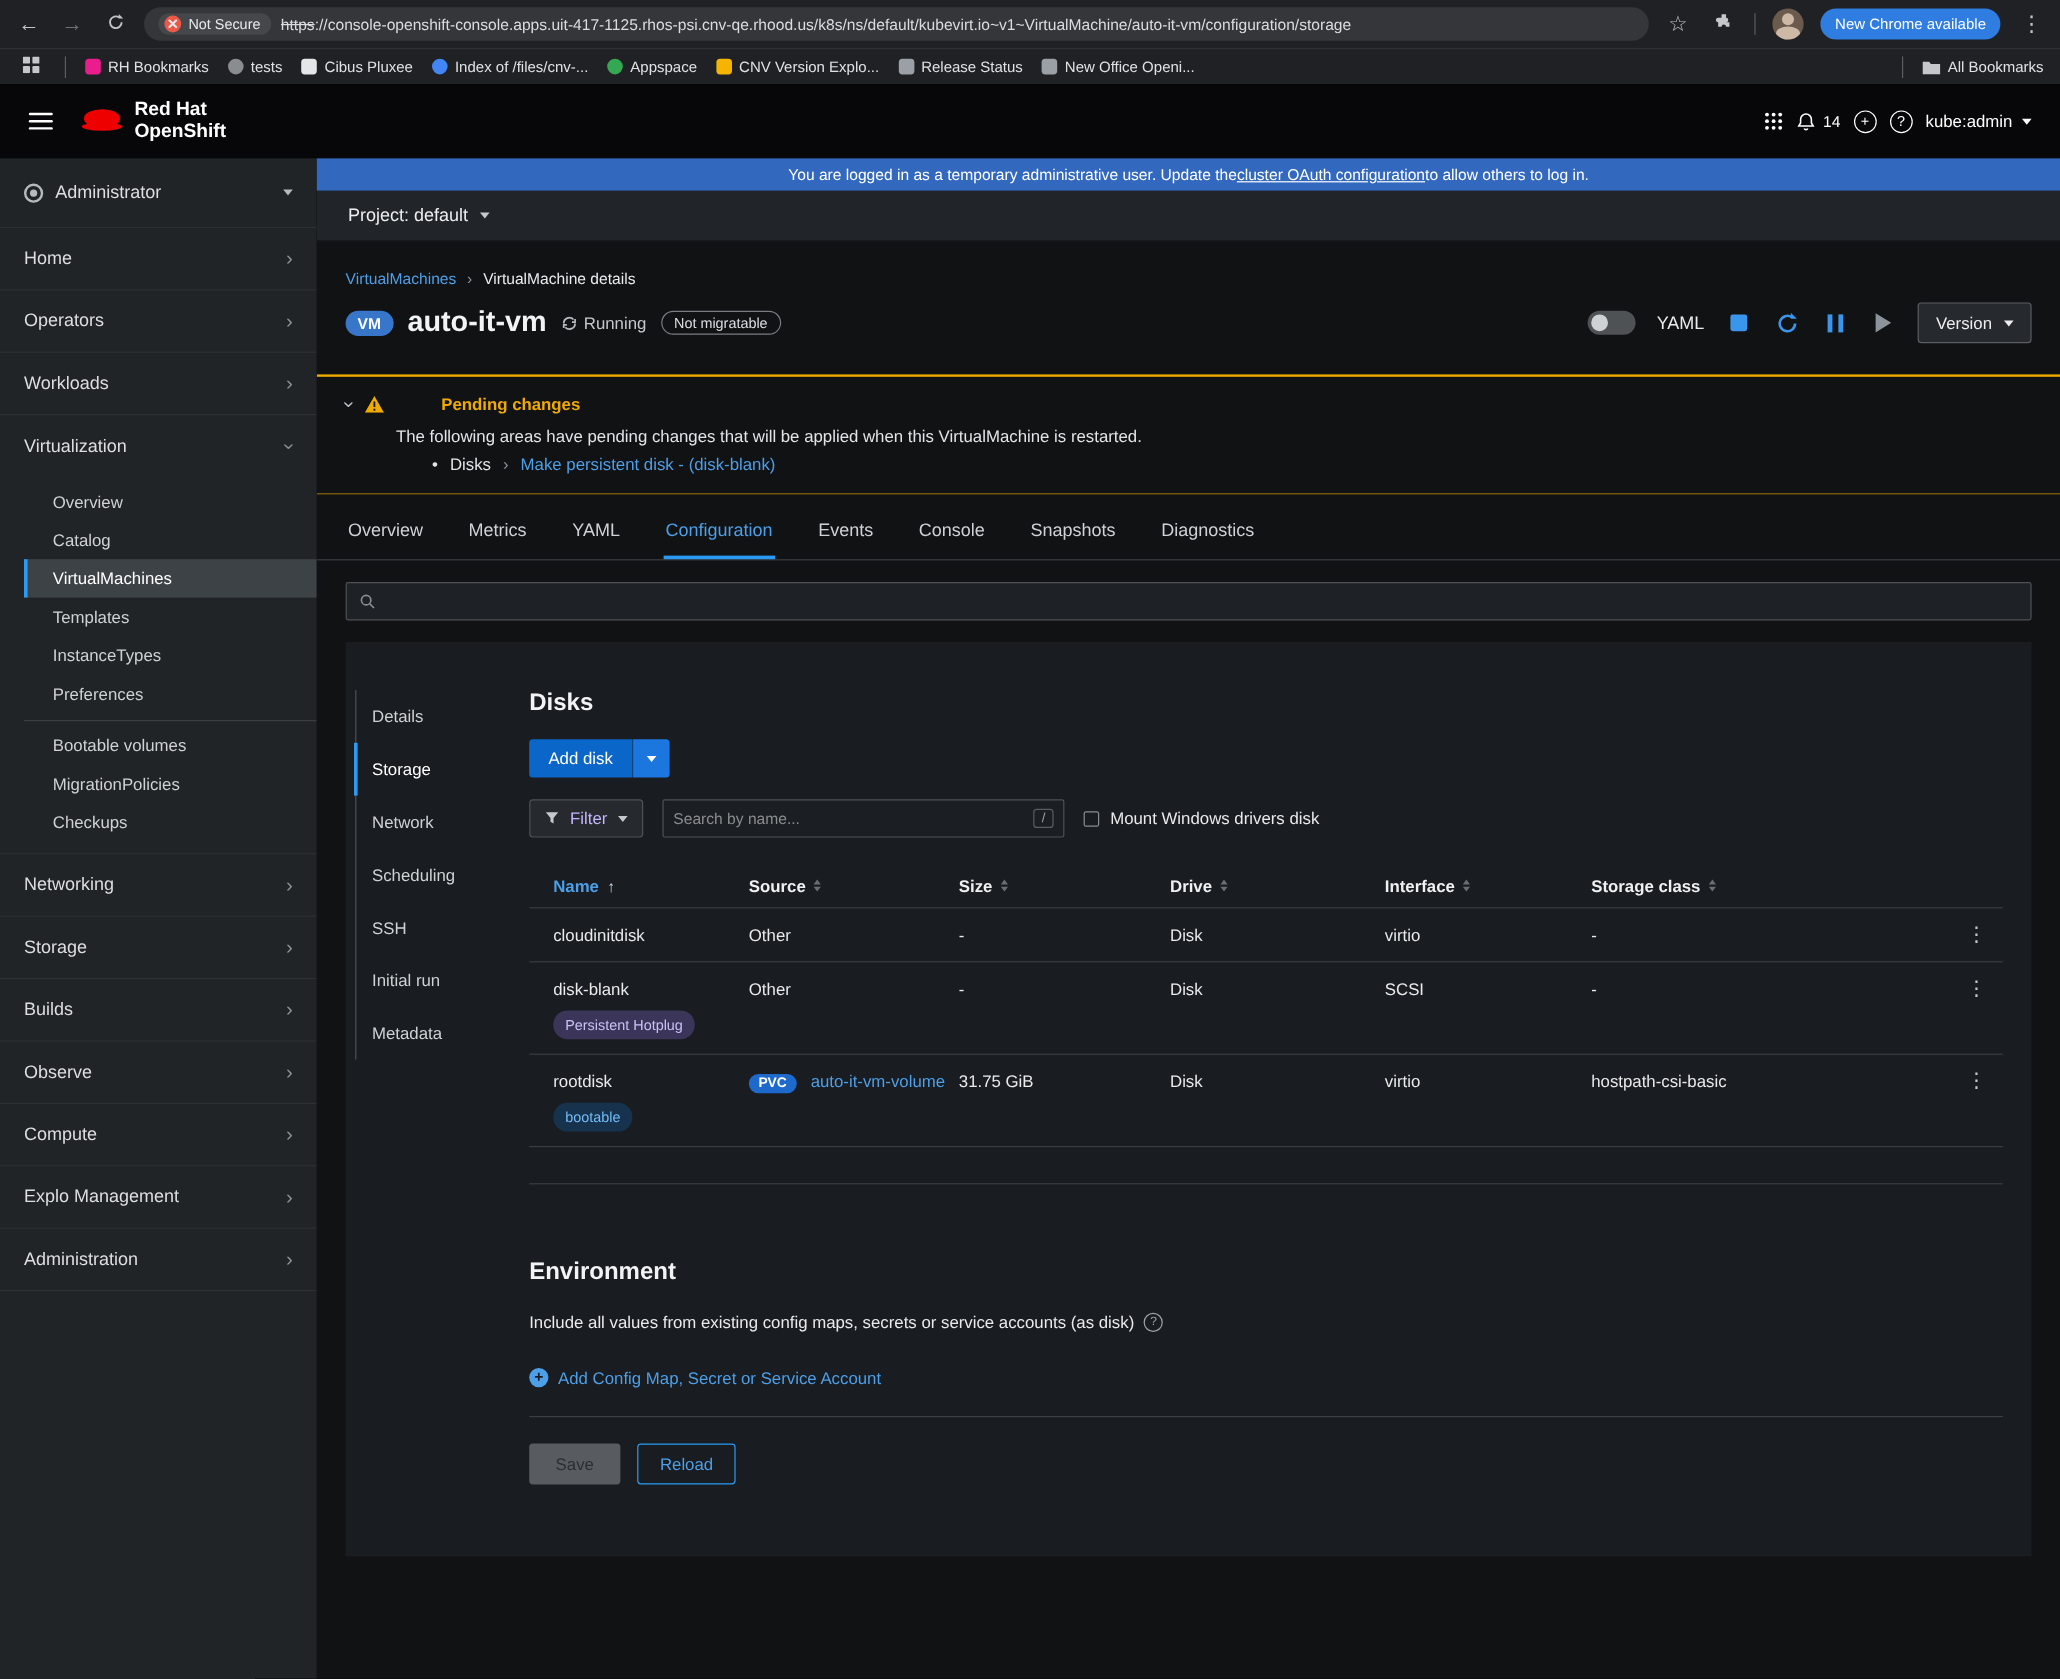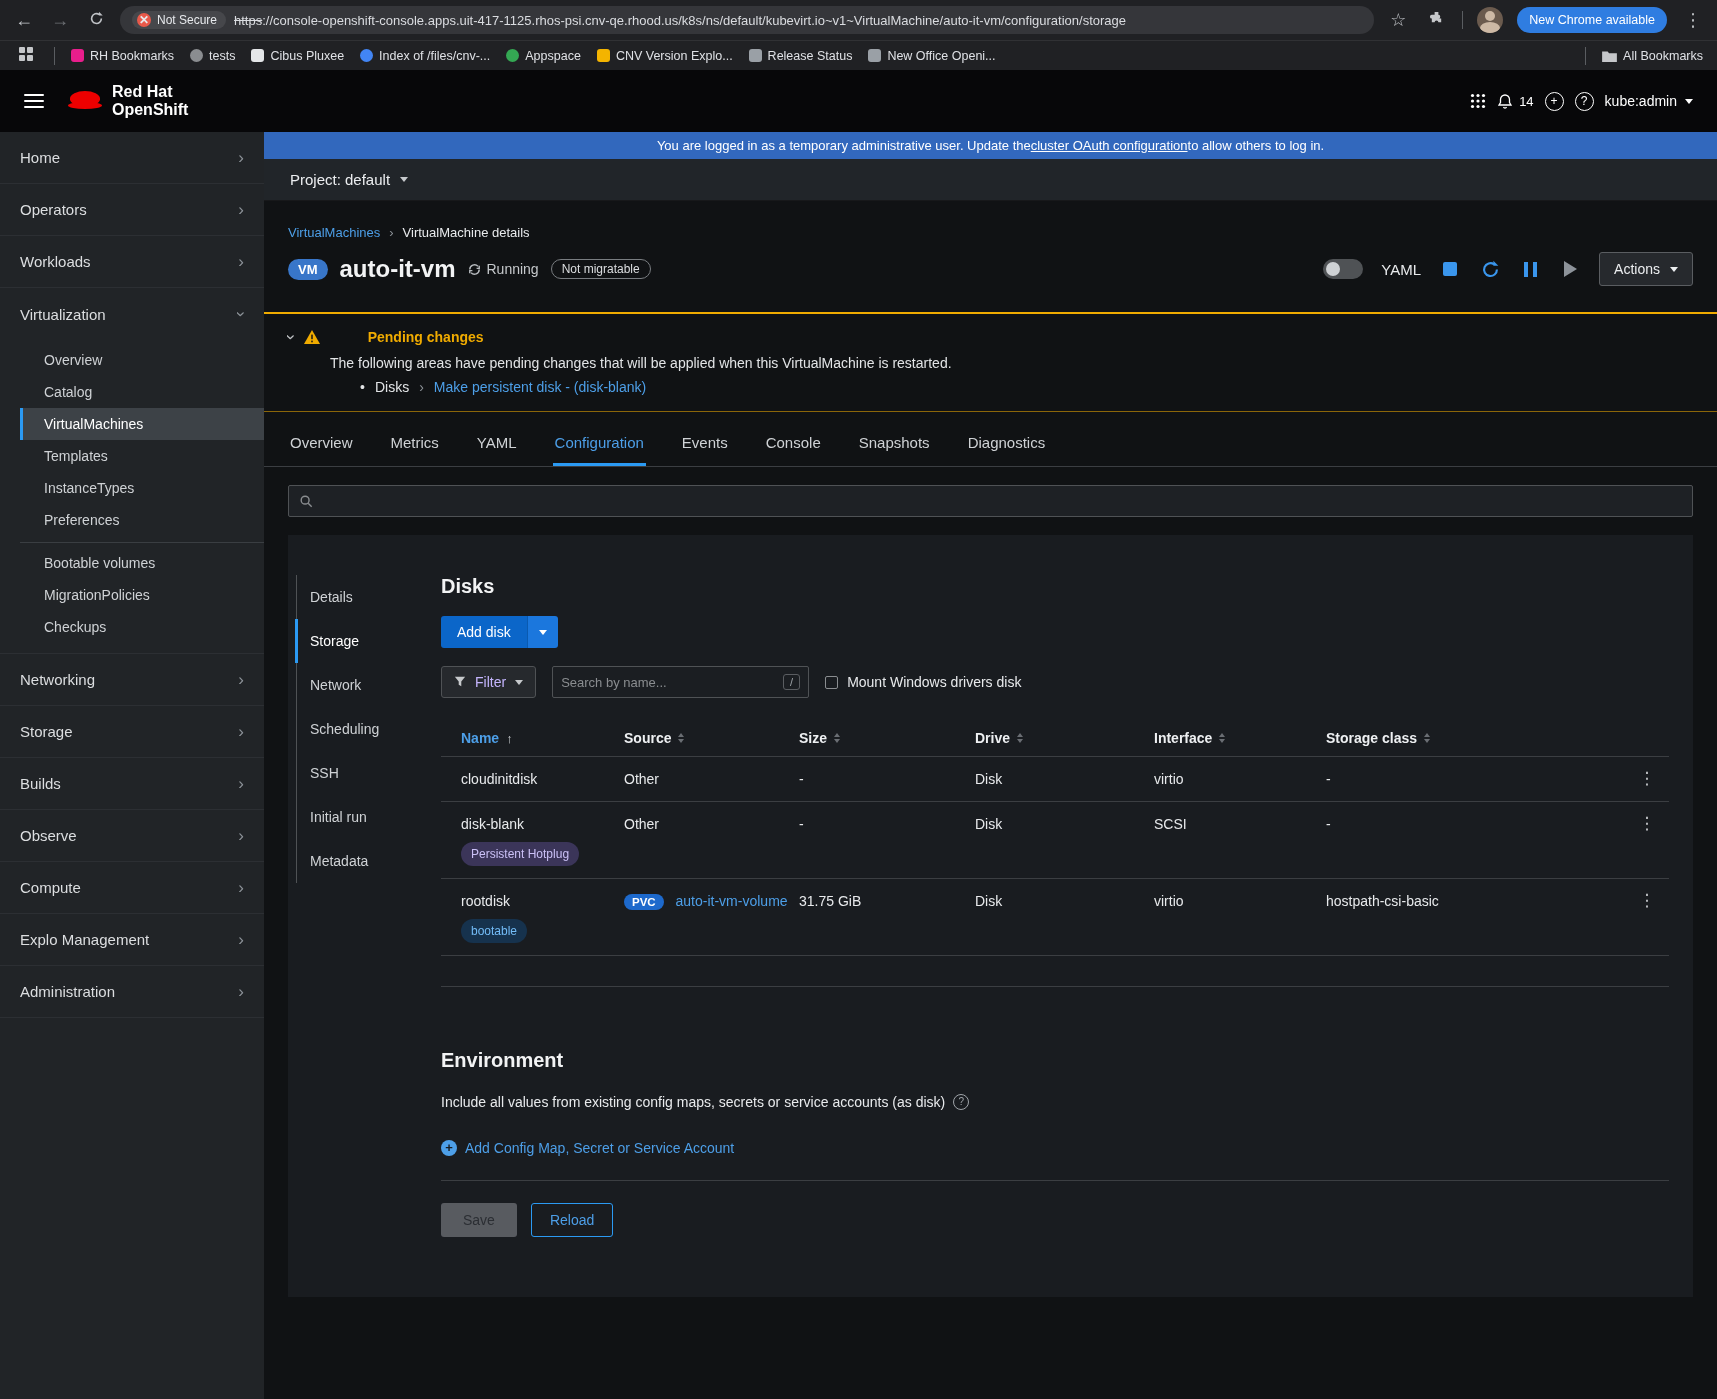--- a/index.html
+++ b/index.html
@@ -137,21 +137,21 @@
   .config-main{ flex:1; padding-left:24px; min-width:0; }
   .sec-title{ font-size:20px; font-weight:bold; color:#f2f3f4; }
 
   .add-disk{ margin-top:18px; display:inline-flex; cursor:pointer; }
   .add-disk .main{ background:var(--btnblue); color:#fff; font-size:14px; padding:8px 16px; border-radius:3px 0 0 3px; }
   .add-disk .drop{ background:#1b77dd; padding:8px 11px; border-radius:0 3px 3px 0; border-left:1px solid #0a5ab0; display:flex; align-items:center; }
   .add-disk .drop .caret{ color:#fff; }
 
   .disk-toolbar{ margin-top:18px; display:flex; align-items:center; gap:16px; }
   .filter-btn{ display:flex; align-items:center; gap:9px; background:#26292d; border:1px solid var(--border-strong); border-radius:3px; padding:7px 12px; color:#c4b5fd; font-size:14px; cursor:pointer; }
-  .name-search{ width:257px; height:32px; background:#1b1e22; border:1px solid var(--border-strong); border-radius:2px; display:flex; align-items:center; padding:0 8px; gap:6px; }
+  .name-search{ width:335px; height:32px; background:#1b1e22; border:1px solid var(--border-strong); border-radius:2px; display:flex; align-items:center; padding:0 8px; gap:6px; }
   .name-search input{ flex:1; background:transparent; border:none; outline:none; color:var(--text); font-size:13px; font-family:inherit; }
   .name-search input::placeholder{ color:#8a8d90; }
   .slash-hint{ border:1px solid #5a5d61; border-radius:3px; color:#9fa4a9; font-size:11px; padding:1px 6px; }
   .chk-wrap{ display:flex; align-items:center; gap:9px; color:var(--text); font-size:14px; cursor:pointer; }
   .checkbox{ width:13px; height:13px; border:1px solid #8a8d90; border-radius:2px; background:transparent; }
 
   
   .disk-table{ margin-top:20px; width:100%; }
   .trow{ display:grid; grid-template-columns:163px 175px 176px 179px 172px 1fr 44px; align-items:start; padding:12px 0 12px 20px; border-top:1px solid var(--border); }
   .trow.thead{ border-top:none; padding-bottom:10px; align-items:center; }
@@ -313,20 +313,25 @@
       <span class="usermenu">
         <span>kube:admin</span>
         <span class="caret"></span>
       </span>
     </span>
   </div>
 
   <div class="app-body">
 
     <div class="sidebar">
+      <div class="perspective">
+        <span class="gear"></span>
+        <span>Administrator</span>
+        <span class="caret"></span>
+      </div>
       <ul class="nav">
         <li class="nav-item">
             <span>Home</span>
             <span class="chev">›</span>
           </li>
         <li class="nav-item">
             <span>Operators</span>
             <span class="chev">›</span>
           </li>
         <li class="nav-item">
@@ -427,21 +432,21 @@
                     <polygon points="10.4,0.6 10.4,4.8 14.6,4.8" fill="#3a96ed" stroke="none"></polygon>
                   </svg>
               </span>
               <span class="ic-btn">
                   <span class="pause-bars"></span>
                 </span>
               <span class="ic-btn">
                   <span class="play-tri"></span>
                 </span>
               <span class="actions-btn">
-                <span>Actions</span>
+                <span>Version</span>
                 <span class="caret"></span>
               </span>
             </span>
           </div>
         </div>
 
         <div class="pending">
           <div class="pending-head">
             <span class="chev down" style="color:#c0c3c6">›</span>
             <svg class="warn-svg" width="16" height="14" viewBox="0 0 16 14">

